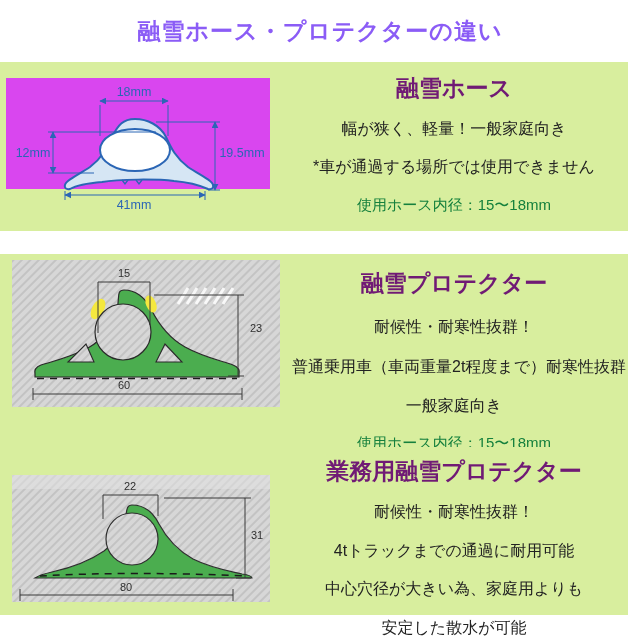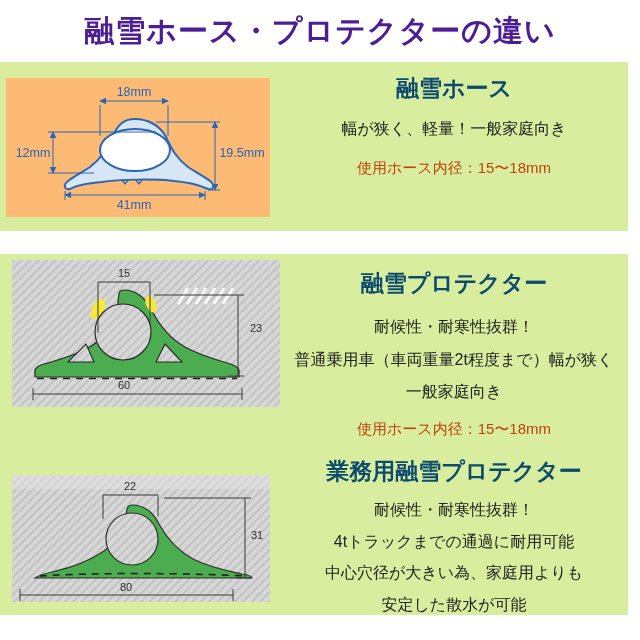--- a/index.html
+++ b/index.html
@@ -6,47 +6,47 @@
   body{
     width:640px;height:640px;background:#ffffff;
     font-family:"Liberation Sans","DejaVu Sans",sans-serif;
     color:#1b1b1b;position:relative;overflow:hidden;
   }
   .canvas{position:absolute;left:0;top:0;width:640px;height:640px;}
 
   
   .hdr{position:absolute;left:0;top:0;width:640px;height:62px;background:#ffffff;
        display:flex;align-items:center;justify-content:center;}
-  .hdr h1{margin:0;font-size:30px;font-weight:600;letter-spacing:1px;color:#4c1d95;}
+  .hdr h1{margin:0;font-size:23px;font-weight:600;letter-spacing:1px;color:#8b5cf6;}
 
   
   .panel{position:absolute;left:0;width:628px;background:#d8ee9e;}
   .p1{top:62px;height:169px;}
   .p2{top:254px;height:198px;}
   .p3{top:447px;height:168px;}
 
   .figure{position:absolute;}
-  .fig1{left:6px;top:16px;width:264px;height:139px;background:#fdba74;}
+  .fig1{left:6px;top:16px;width:264px;height:111px;background:#d946ef;}
   .fig2{left:12px;top:6px;width:268px;height:147px;}
   .fig3{left:12px;top:28px;width:304px;height:127px;}
   .figure svg{display:block;}
 
   .text-col{position:absolute;left:280px;width:348px;text-align:center;white-space:nowrap;}
   .tc1{top:11px;}
   .tc2{top:14px;}
   .tc3{top:9px;}
-  .sec-title{margin:0;font-size:23px;font-weight:700;color:#0c4a6e;}
+  .sec-title{margin:0;font-size:23px;font-weight:700;color:#701a75;}
   .tc1 .sec-title{margin-bottom:12px;}
   .tc2 .sec-title{margin-bottom:14px;}
   .tc3 .sec-title{margin-bottom:10px;}
-  .line{margin:5px;font-size:16px;color:#222;}
+  .line{margin:12px;font-size:16px;color:#222;}
   .tc1 .line{line-height:25.5px;}
   .tc2 .line{line-height:27.5px;}
   .tc3 .line{line-height:26.5px;}
-  .spec{margin:0;font-size:15px;color:#c2410c;}
+  .spec{margin:0;font-size:15px;color:#15803d;}
   .tc1 .spec{margin-top:17px;}
   .tc2 .spec{margin-top:14px;}
   .tc3 .spec{margin-top:3px;}
 
   
   .dimb{font-family:"Liberation Sans","DejaVu Sans",sans-serif;font-size:12.5px;fill:#2b66b5;}
   .dimg{font-family:"Liberation Sans","DejaVu Sans",sans-serif;font-size:11px;fill:#2f2f2f;}
 </style>
 </head>
 <body>
@@ -98,20 +98,21 @@
           <line x1="59" y1="117" x2="199" y2="117" marker-start="url(#arrB)" marker-end="url(#arrB)"></line>
           <line x1="59" y1="113" x2="59" y2="122"></line>
           <line x1="199" y1="113" x2="199" y2="122"></line>
         </g>
         <text class="dimb" x="128" y="131" text-anchor="middle">41mm</text>
       </svg>
     </div>
     <div class="text-col tc1">
       <h2 class="sec-title">融雪ホース</h2>
       <p class="line">幅が狭く、軽量！一般家庭向き</p>
+      <p class="line">*車が通過する場所では使用できません</p>
       <p class="spec">使用ホース内径：15〜18mm</p>
     </div>
   </section>
 
   <section class="panel p2">
     <div class="figure fig2">
       <svg width="268" height="147" viewBox="0 0 268 147">
         <defs>
           <pattern id="hatchA" width="6" height="6" patternUnits="userSpaceOnUse" patternTransform="rotate(45)">
             <rect width="6" height="6" fill="#d7d7d7"></rect>
@@ -157,21 +158,21 @@
           <line x1="21" y1="134" x2="230" y2="134"></line>
           <line x1="21" y1="128" x2="21" y2="140"></line>
           <line x1="230" y1="128" x2="230" y2="140"></line>
         </g>
         <text class="dimg" x="112" y="129" text-anchor="middle">60</text>
       </svg>
     </div>
     <div class="text-col tc2">
       <h2 class="sec-title">融雪プロテクター</h2>
       <p class="line">耐候性・耐寒性抜群！</p>
-      <p class="line">普通乗用車（車両重量2t程度まで）幅が狭く</p>
+      <p class="line">普通乗用車（車両重量2t程度まで）耐寒性抜群</p>
       <p class="line">一般家庭向き</p>
       <p class="spec">使用ホース内径：15〜18mm</p>
     </div>
   </section>
 
   <section class="panel p3">
     <div class="figure fig3">
       <svg width="258" height="127" viewBox="0 0 258 127">
         <defs>
           <pattern id="hatchB" width="6" height="6" patternUnits="userSpaceOnUse" patternTransform="rotate(45)">

